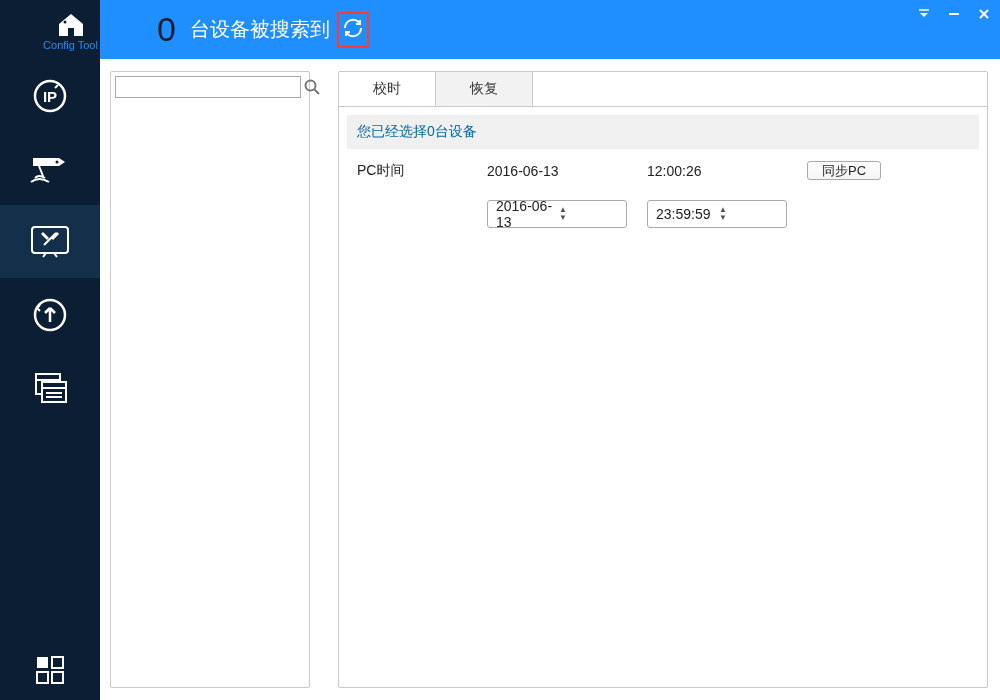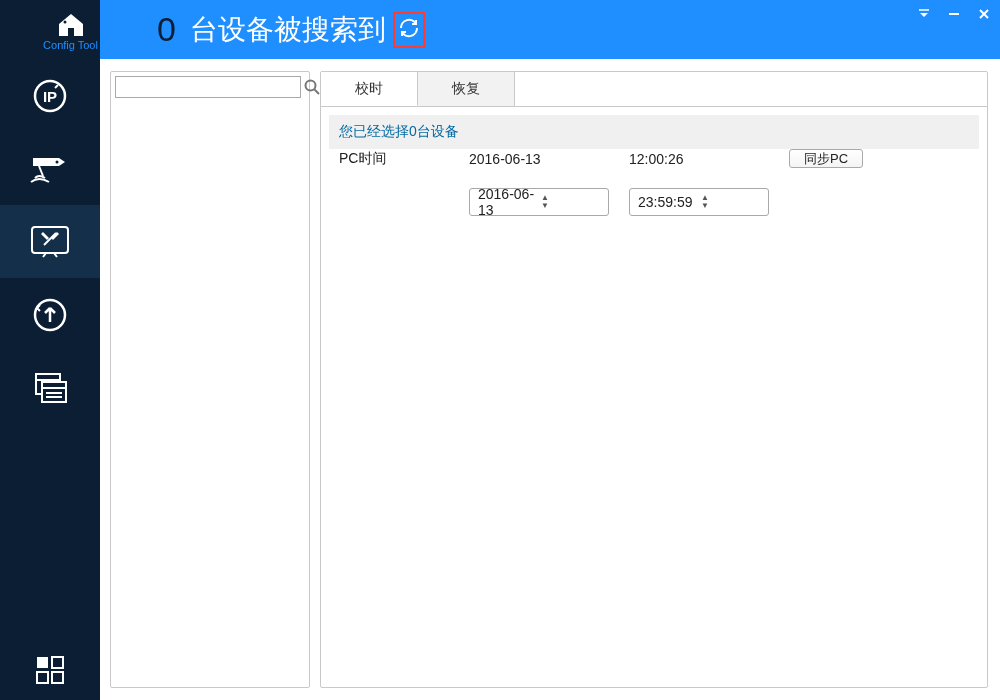--- a/index.html
+++ b/index.html
@@ -69,21 +69,21 @@
       position: relative;
       flex-shrink: 0;
     }
     .device-count {
       font-size: 34px;
       color: #0b1e33;
       margin-left: 57px;
       font-weight: 300;
     }
     .device-label {
-      font-size: 28px;
+      font-size: 20px;
       margin-left: 14px;
       font-weight: 300;
     }
     .refresh-wrap {
       width: 32px;
       height: 36px;
       border: 2px solid #ff3a30;
       margin-left: 7px;
       display: flex;
       align-items: center;
@@ -97,21 +97,21 @@
       gap: 14px;
       align-items: center;
     }
     .win-btn { width: 16px; height: 16px; display:flex; align-items:center; justify-content:center; cursor:pointer; }
 
     
     .content {
       flex: 1;
       display: flex;
       padding: 12px 12px 12px 10px;
-      gap: 10px;
+      gap: 28px;
       background: #fff;
     }
     .device-panel {
       width: 200px;
       border: 1px solid #c9c9c9;
       border-radius: 2px;
       flex-shrink: 0;
       background: #fff;
     }
     .search-row {
@@ -169,21 +169,21 @@
     .main-body {
       padding: 8px;
     }
     .select-bar {
       background: #f0f0f0;
       color: #0369a1;
       padding: 8px 10px;
       font-size: 14px;
     }
     .form-area {
-      padding: 0 10px;
+      padding: 12px 10px;
     }
     .row {
       display: grid;
       grid-template-columns: 130px 160px 160px 110px;
       align-items: center;
       column-gap: 0;
       margin-bottom: 20px;
       font-size: 14px;
       color: #222;
     }

